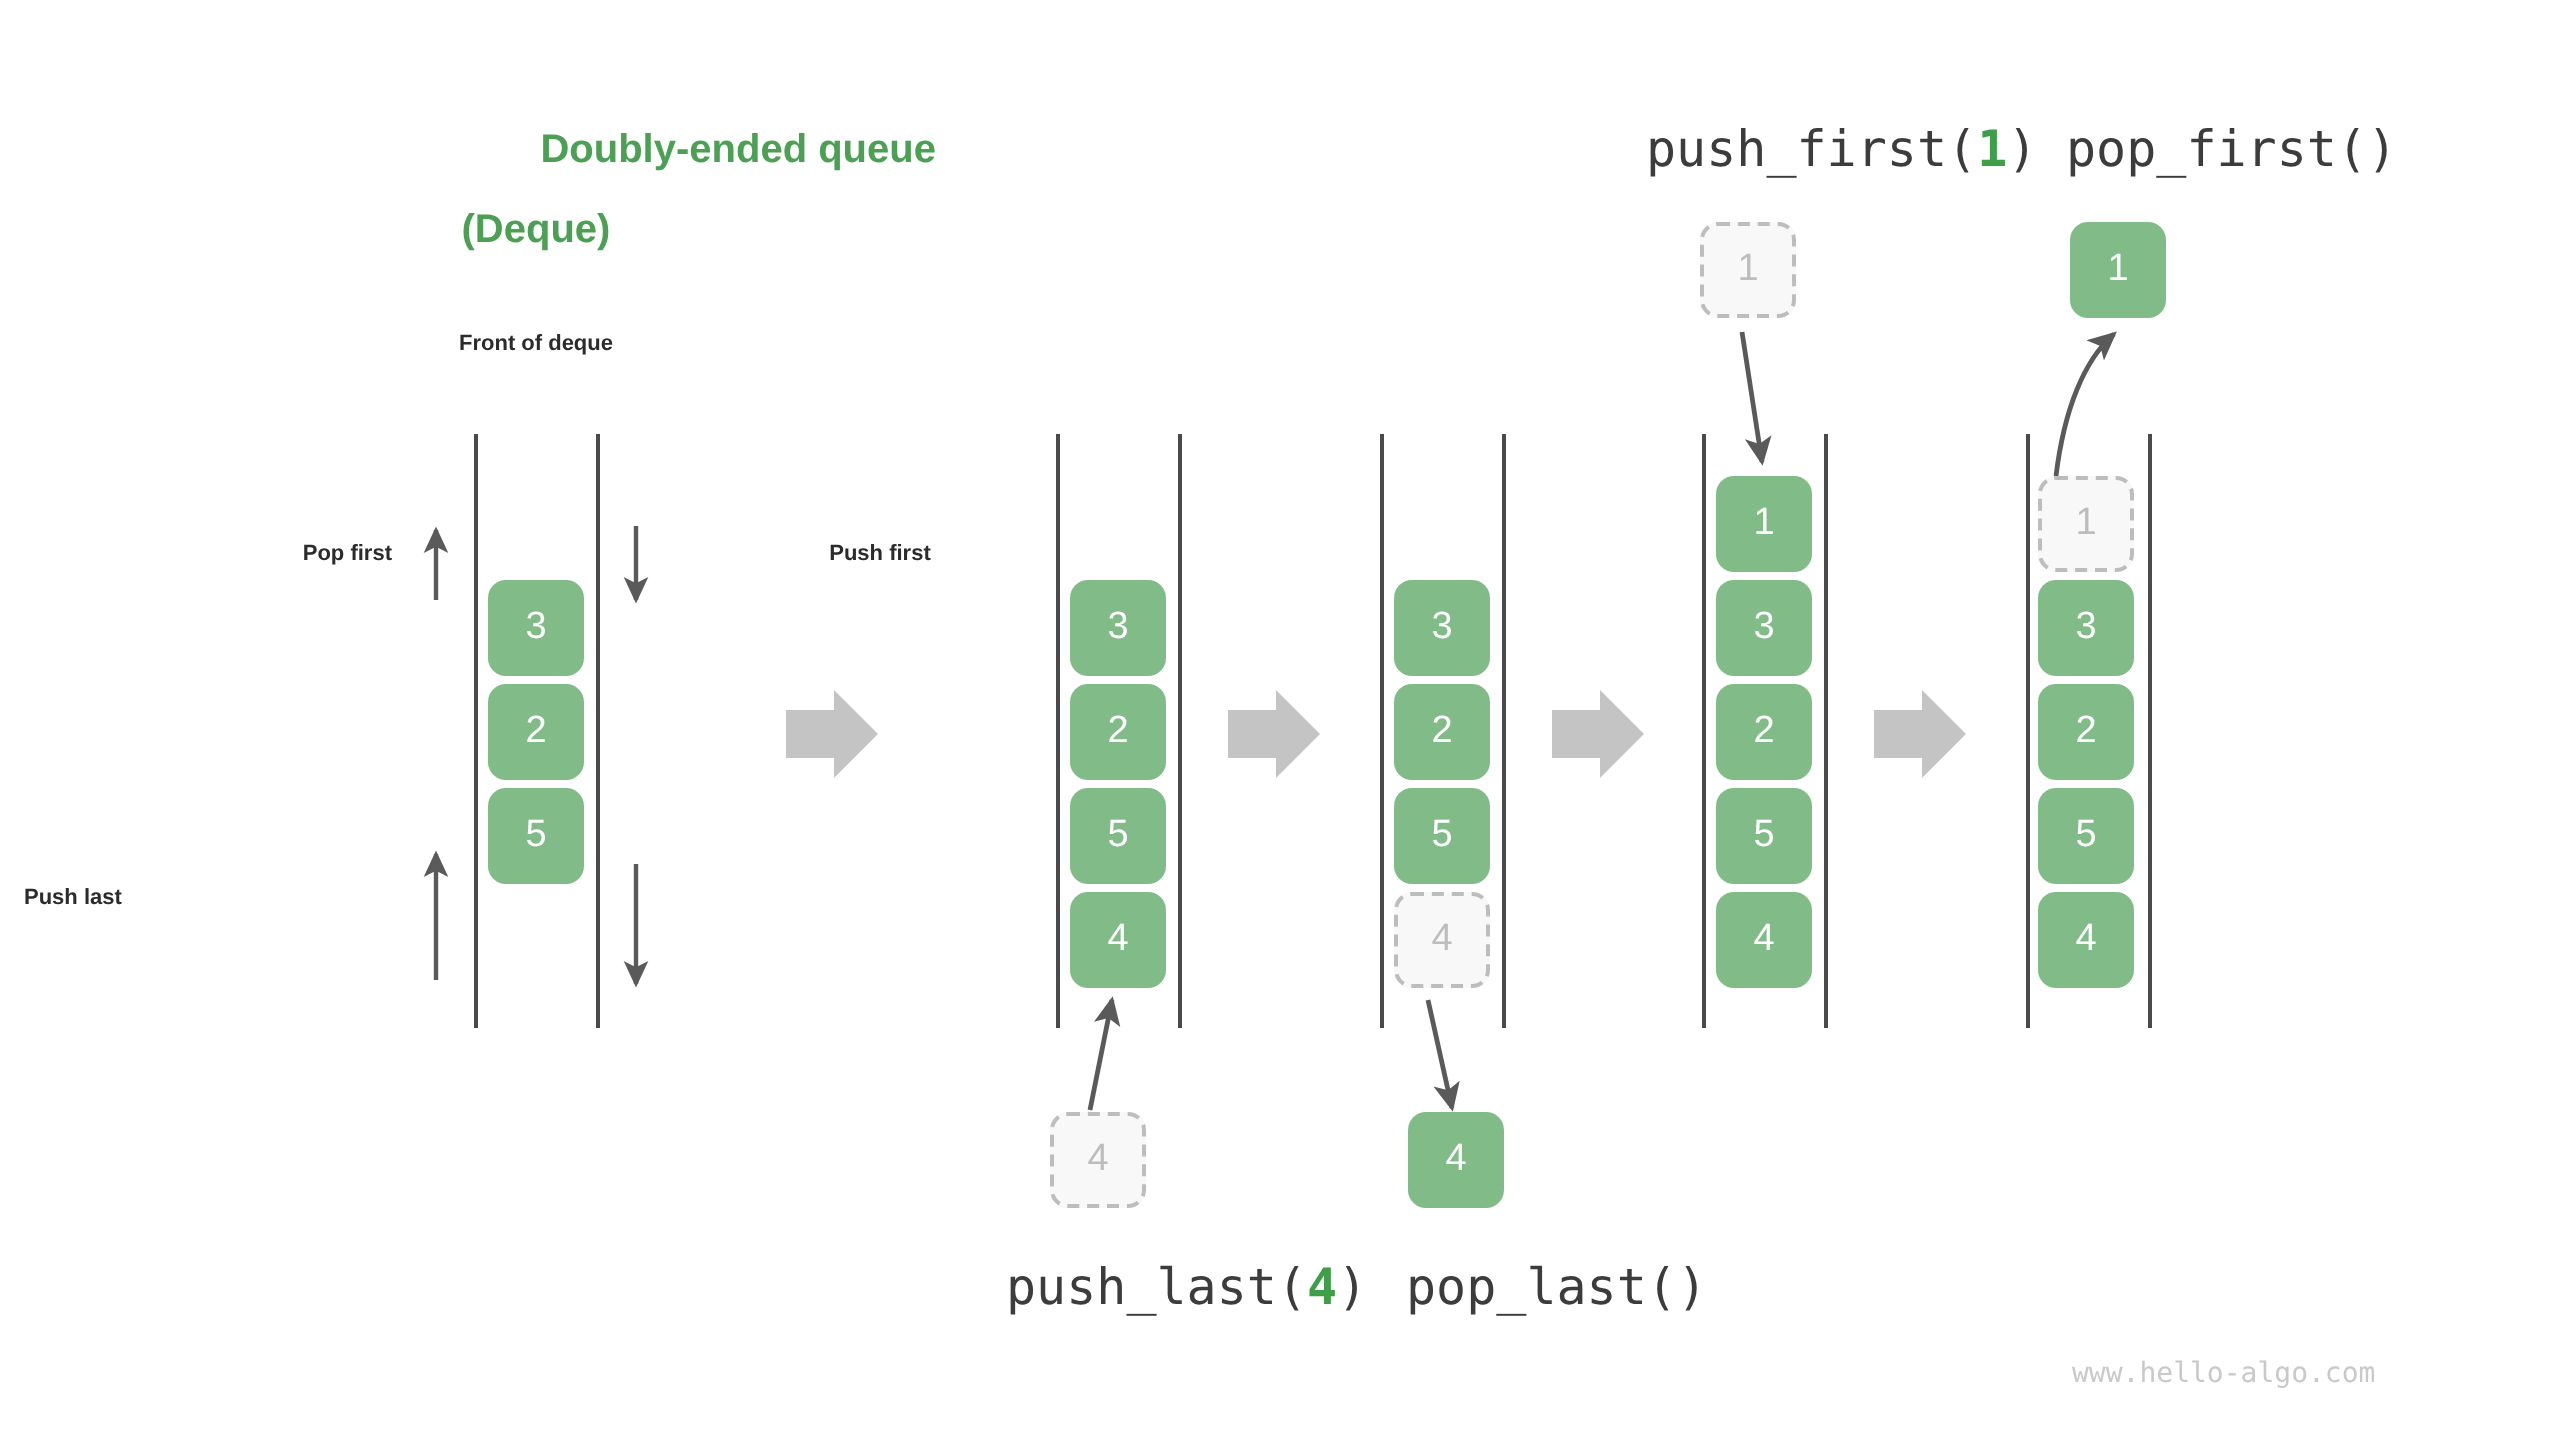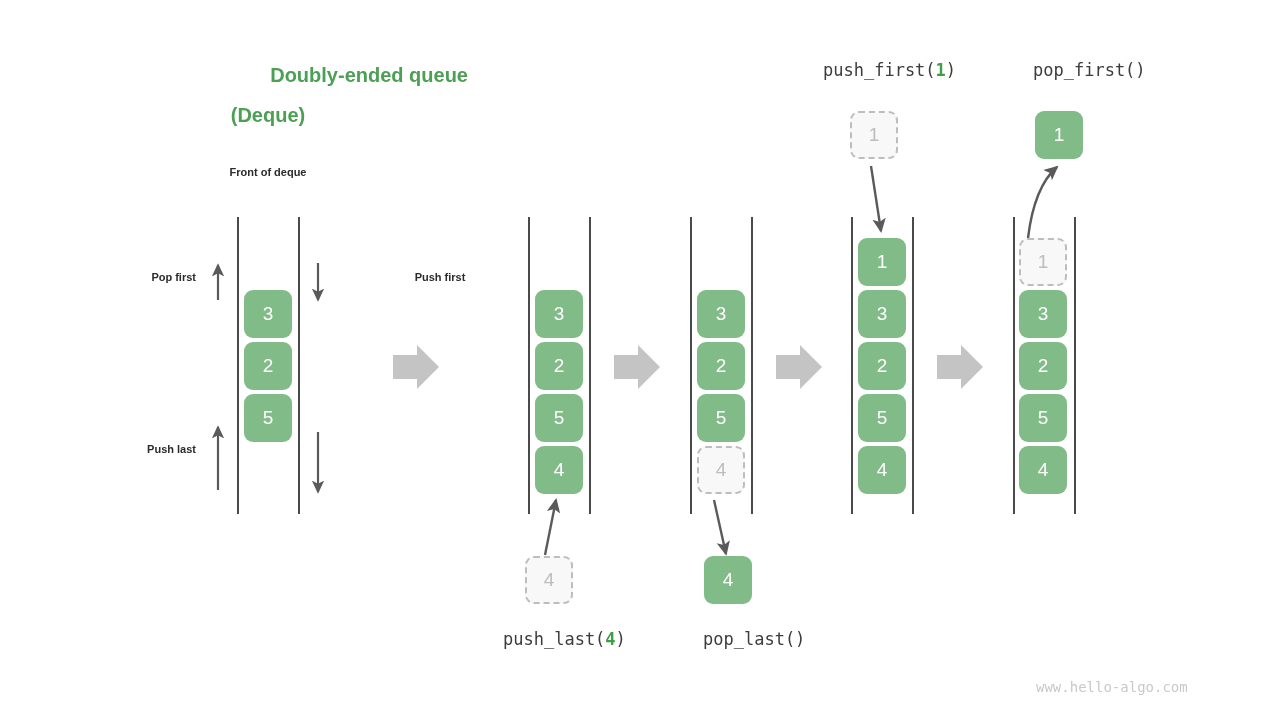--- a/index.html
+++ b/index.html
@@ -33,21 +33,21 @@
     position: absolute;
     text-align: center;
     font-weight: bold;
     font-size: 11px;
     color: #2b2b2b;
     white-space: nowrap;
   }
   .oplabel {
     position: absolute;
     font-family: "DejaVu Sans Mono", "Liberation Mono", monospace;
-    font-size: 17px;
+    font-size: 25px;
     color: #3c3c3c;
     white-space: nowrap;
     letter-spacing: 0px;
   }
   .oplabel .arg { color: #3f9e48; font-weight: bold; }
   .watermark {
     position: absolute;
     font-family: "DejaVu Sans Mono", "Liberation Mono", monospace;
     font-size: 14px;
     color: #c9c9c9;
@@ -149,21 +149,21 @@
     </g>
   </svg>
 
   <div class="title" style="left:68px; top:55px; width:400px;text-align:right;">Doubly-ended queue</div>
   <div class="title" style="left:68px; top:95px; width:400px;">(Deque)</div>
 
   <div class="heading" style="left:68px; top:166px; width:400px;">Front of deque</div>
 
   <div class="heading" style="left:0px; top:271px; width:196px; text-align:right;">Pop first</div>
   <div class="heading" style="left:340px; top:271px; width:200px; text-align:center;">Push first</div>
-  <div class="heading" style="left:0px; top:443px; width:196px; text-align:right;">Push last</div>
+  <div class="heading" style="left:0px; top:443px; width:196px; text-align:left;padding-left:12px;">Push last</div>
 
   <div class="oplabel" style="left:503px; top:629px;">
     <span>push_last(</span><span class="arg">4</span><span>)</span>
   </div>
   <div class="oplabel" style="left:703px; top:629px;">pop_last()</div>
 
   <div class="oplabel" style="left:823px; top:60px;">
     <span>push_first(</span><span class="arg">1</span><span>)</span>
   </div>
   <div class="oplabel" style="left:1033px; top:60px;">pop_first()</div>

